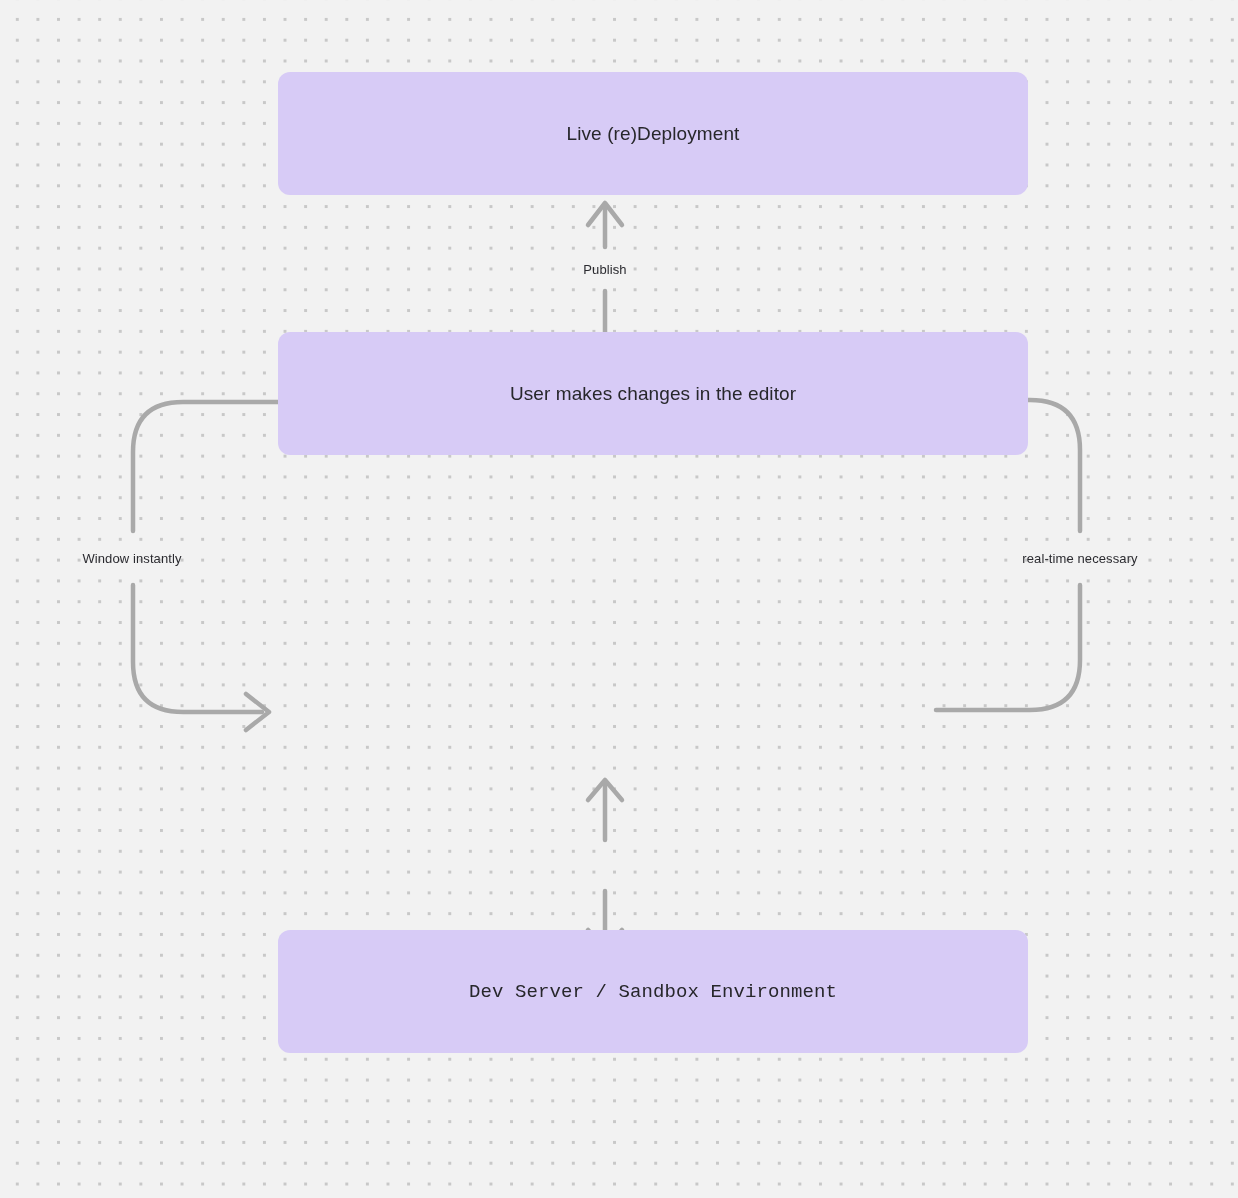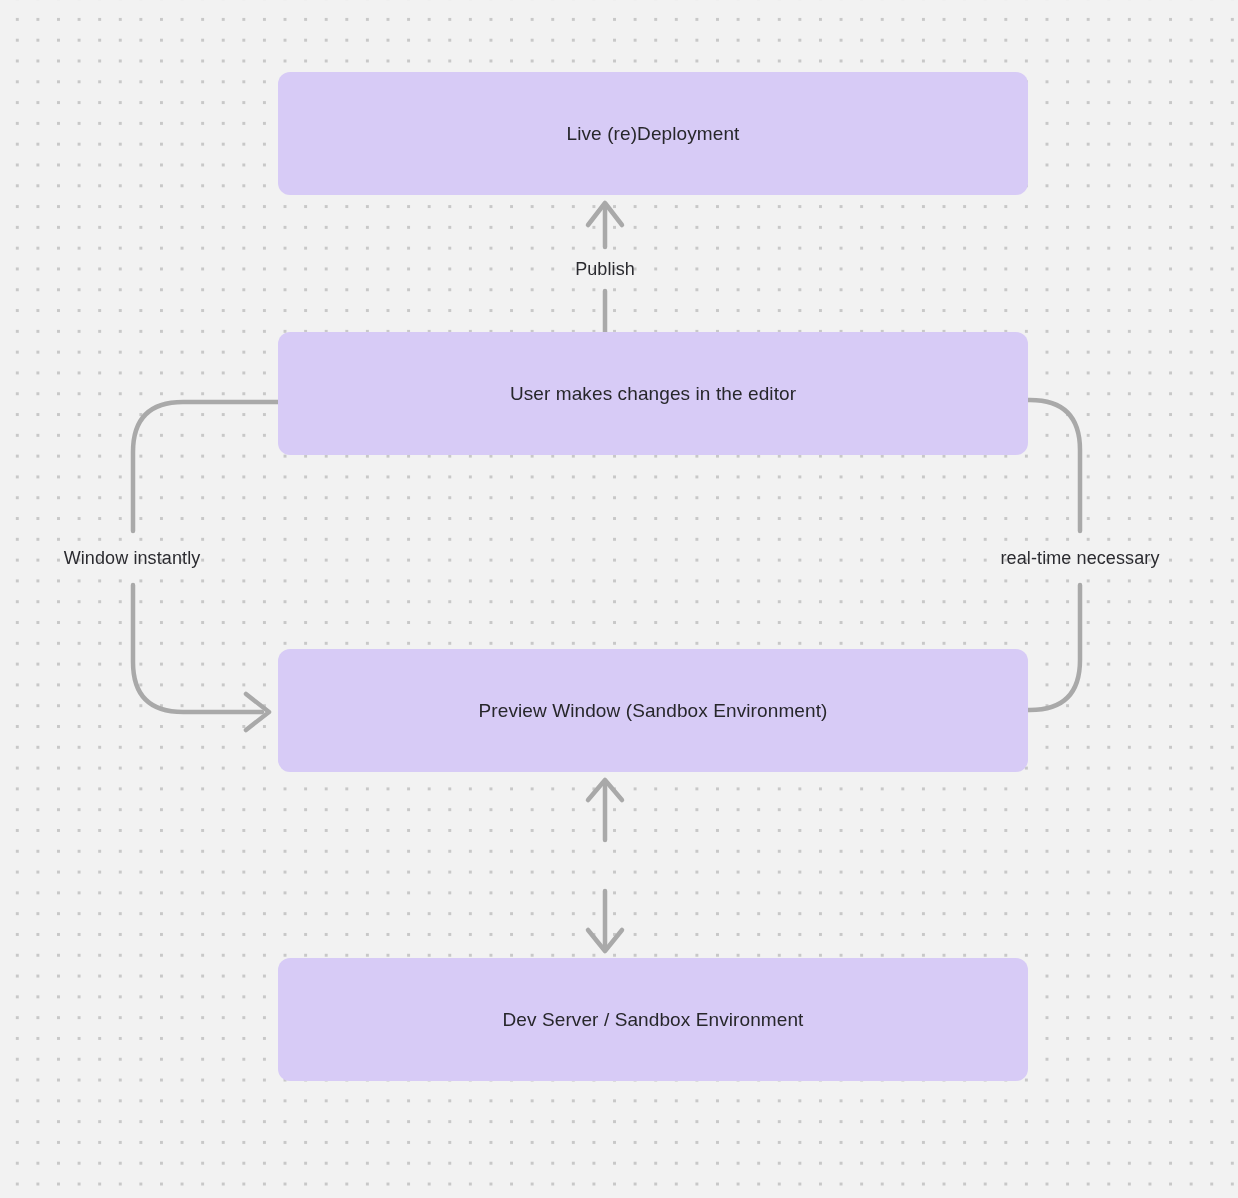--- a/index.html
+++ b/index.html
@@ -43,27 +43,27 @@
     background:var(--node-fill);
     border-radius:12px;
     display:flex;align-items:center;justify-content:center;
     color:var(--node-text);
     font-size:19px;
     letter-spacing:.1px;
   }
   .node-live{top:72px;}
   .node-user{top:332px;}
   .node-preview{top:649px;}
-  .node-dev{top:958px;}
+  .node-dev{top:930px;font-family:Liberation Mono, monospace;}
   .edge-label{
     position:absolute;
     transform:translate(-50%,-50%);
     white-space:nowrap;
     color:var(--label-text);
-    font-size:18px;
+    font-size:13px;
     letter-spacing:.1px;
   }
   .label-publish{left:605px;top:269px;}
   .label-updates{left:132px;top:558px;}
   .label-feedback{left:1080px;top:558px;}
   .label-spunup{left:606px;top:866px;}
 </style>
 </head>
 <body>
 
@@ -98,23 +98,20 @@
   </svg>
 
   <div class="node node-live">
     <span>Live (re)Deployment</span>
   </div>
 
   <div class="node node-user">
     <span>User makes changes in the editor</span>
   </div>
 
-  <div class="node node-preview">
-    <span>Preview Window (Sandbox Environment)</span>
-  </div>
 
   <div class="node node-dev">
     <span>Dev Server / Sandbox Environment</span>
   </div>
 
   <div class="edge-label label-publish">Publish</div>
   <div class="edge-label label-updates">Window instantly</div>
   <div class="edge-label label-feedback">real-time necessary</div>
 
 </div>

